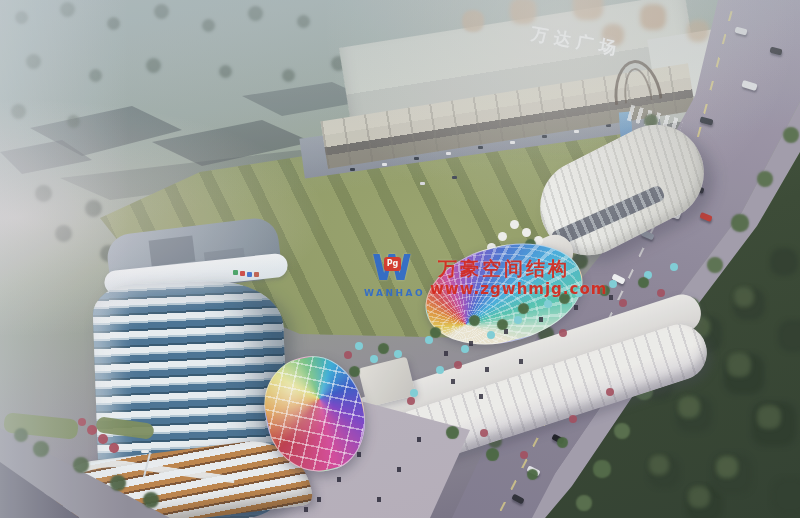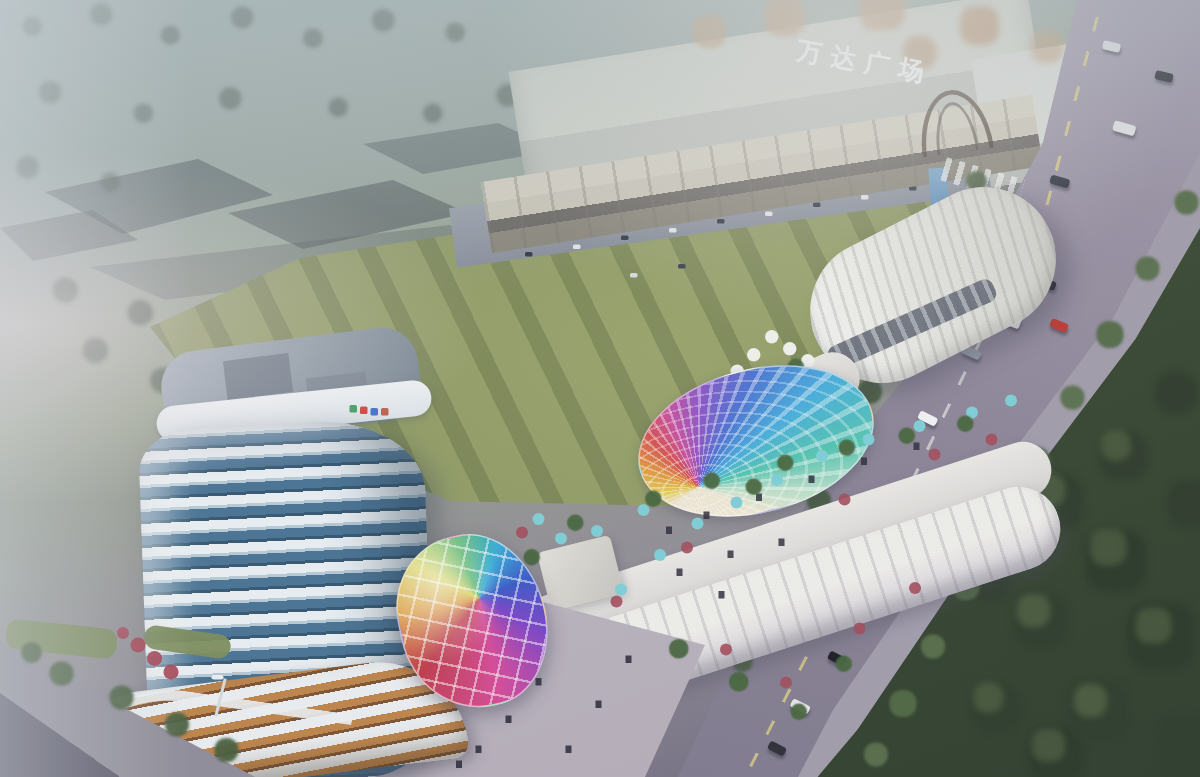--- a/index.html
+++ b/index.html
@@ -343,14 +343,25 @@
   <div class="bl-trees"></div>
   <div class="lamp"></div>
   <div class="lamp-head"></div>
   <div class="umb-red"></div>
 
   <div class="fog-top"></div>
   <div class="fog-left"></div>
   <div class="pink-haze"></div>
   <div class="tint"></div>
 
+  <div class="wm">
+    <div class="wm-logo">
+      <div class="wm-w">W</div>
+      <div class="wm-badge">Pg</div>
+      <div class="wm-name">WANHAO</div>
+    </div>
+    <div class="wm-text">
+      <div class="wm-line1">万豪空间结构</div>
+      <div class="wm-line2">www.zgwhmjg.com</div>
+    </div>
+  </div>
 
 </div>
 
 </body></html>

